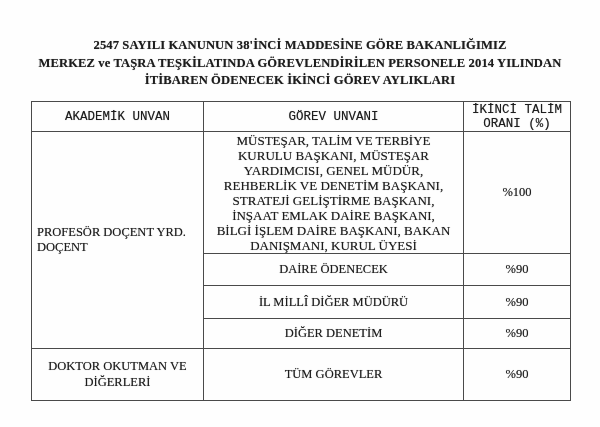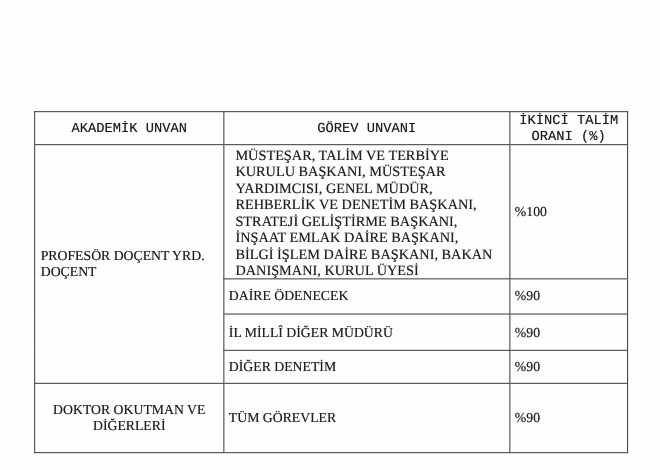--- a/index.html
+++ b/index.html
@@ -55,29 +55,30 @@
     font-weight: normal;
     font-size: 12.5px;
     text-align: center;
     vertical-align: middle;
     line-height: 14px;
     padding: 0 2px;
     border-bottom: 3px double #4a4a4a; 
   }
   tbody td {
     font-size: 12.5px;
+    text-align: center;
     vertical-align: middle;
     line-height: 15px;
     padding: 0 4px;
   }
   tr.row-main  { height: 122px; }
   tr.row-sm-1  { height: 32px; }
   tr.row-sm-2  { height: 33px; }
   tr.row-sm-3  { height: 30px; }
-  tr.row-last  { height: 63px; }
+  tr.row-last  { height: 52px; }
   td.cell-duty-main {
     font-size: 13px;
     padding: 0 10px;
     line-height: 15px;
   }
   td.cell-academic {
     text-align: left;
     padding: 0 4px 0 5px;
     line-height: 15.5px;
   }
@@ -85,20 +86,25 @@
     text-align: center;
     padding: 0 14px;
     line-height: 15.5px;
   }
 </style>
 </head>
 <body>
 
 <div class="page">
 
+  <div class="doc-title">
+    <div class="title-line">2547 SAYILI KANUNUN 38'İNCİ MADDESİNE GÖRE BAKANLIĞIMIZ</div>
+    <div class="title-line">MERKEZ ve TAŞRA TEŞKİLATINDA GÖREVLENDİRİLEN PERSONELE 2014 YILINDAN</div>
+    <div class="title-line">İTİBAREN ÖDENECEK İKİNCİ GÖREV AYLIKLARI</div>
+  </div>
 
   <table class="doc-table">
     <colgroup>
       <col style="width:172px">
       <col style="width:260px">
       <col style="width:107px">
     </colgroup>
     <thead>
       <tr>
         <th>AKADEMİK UNVAN</th>

